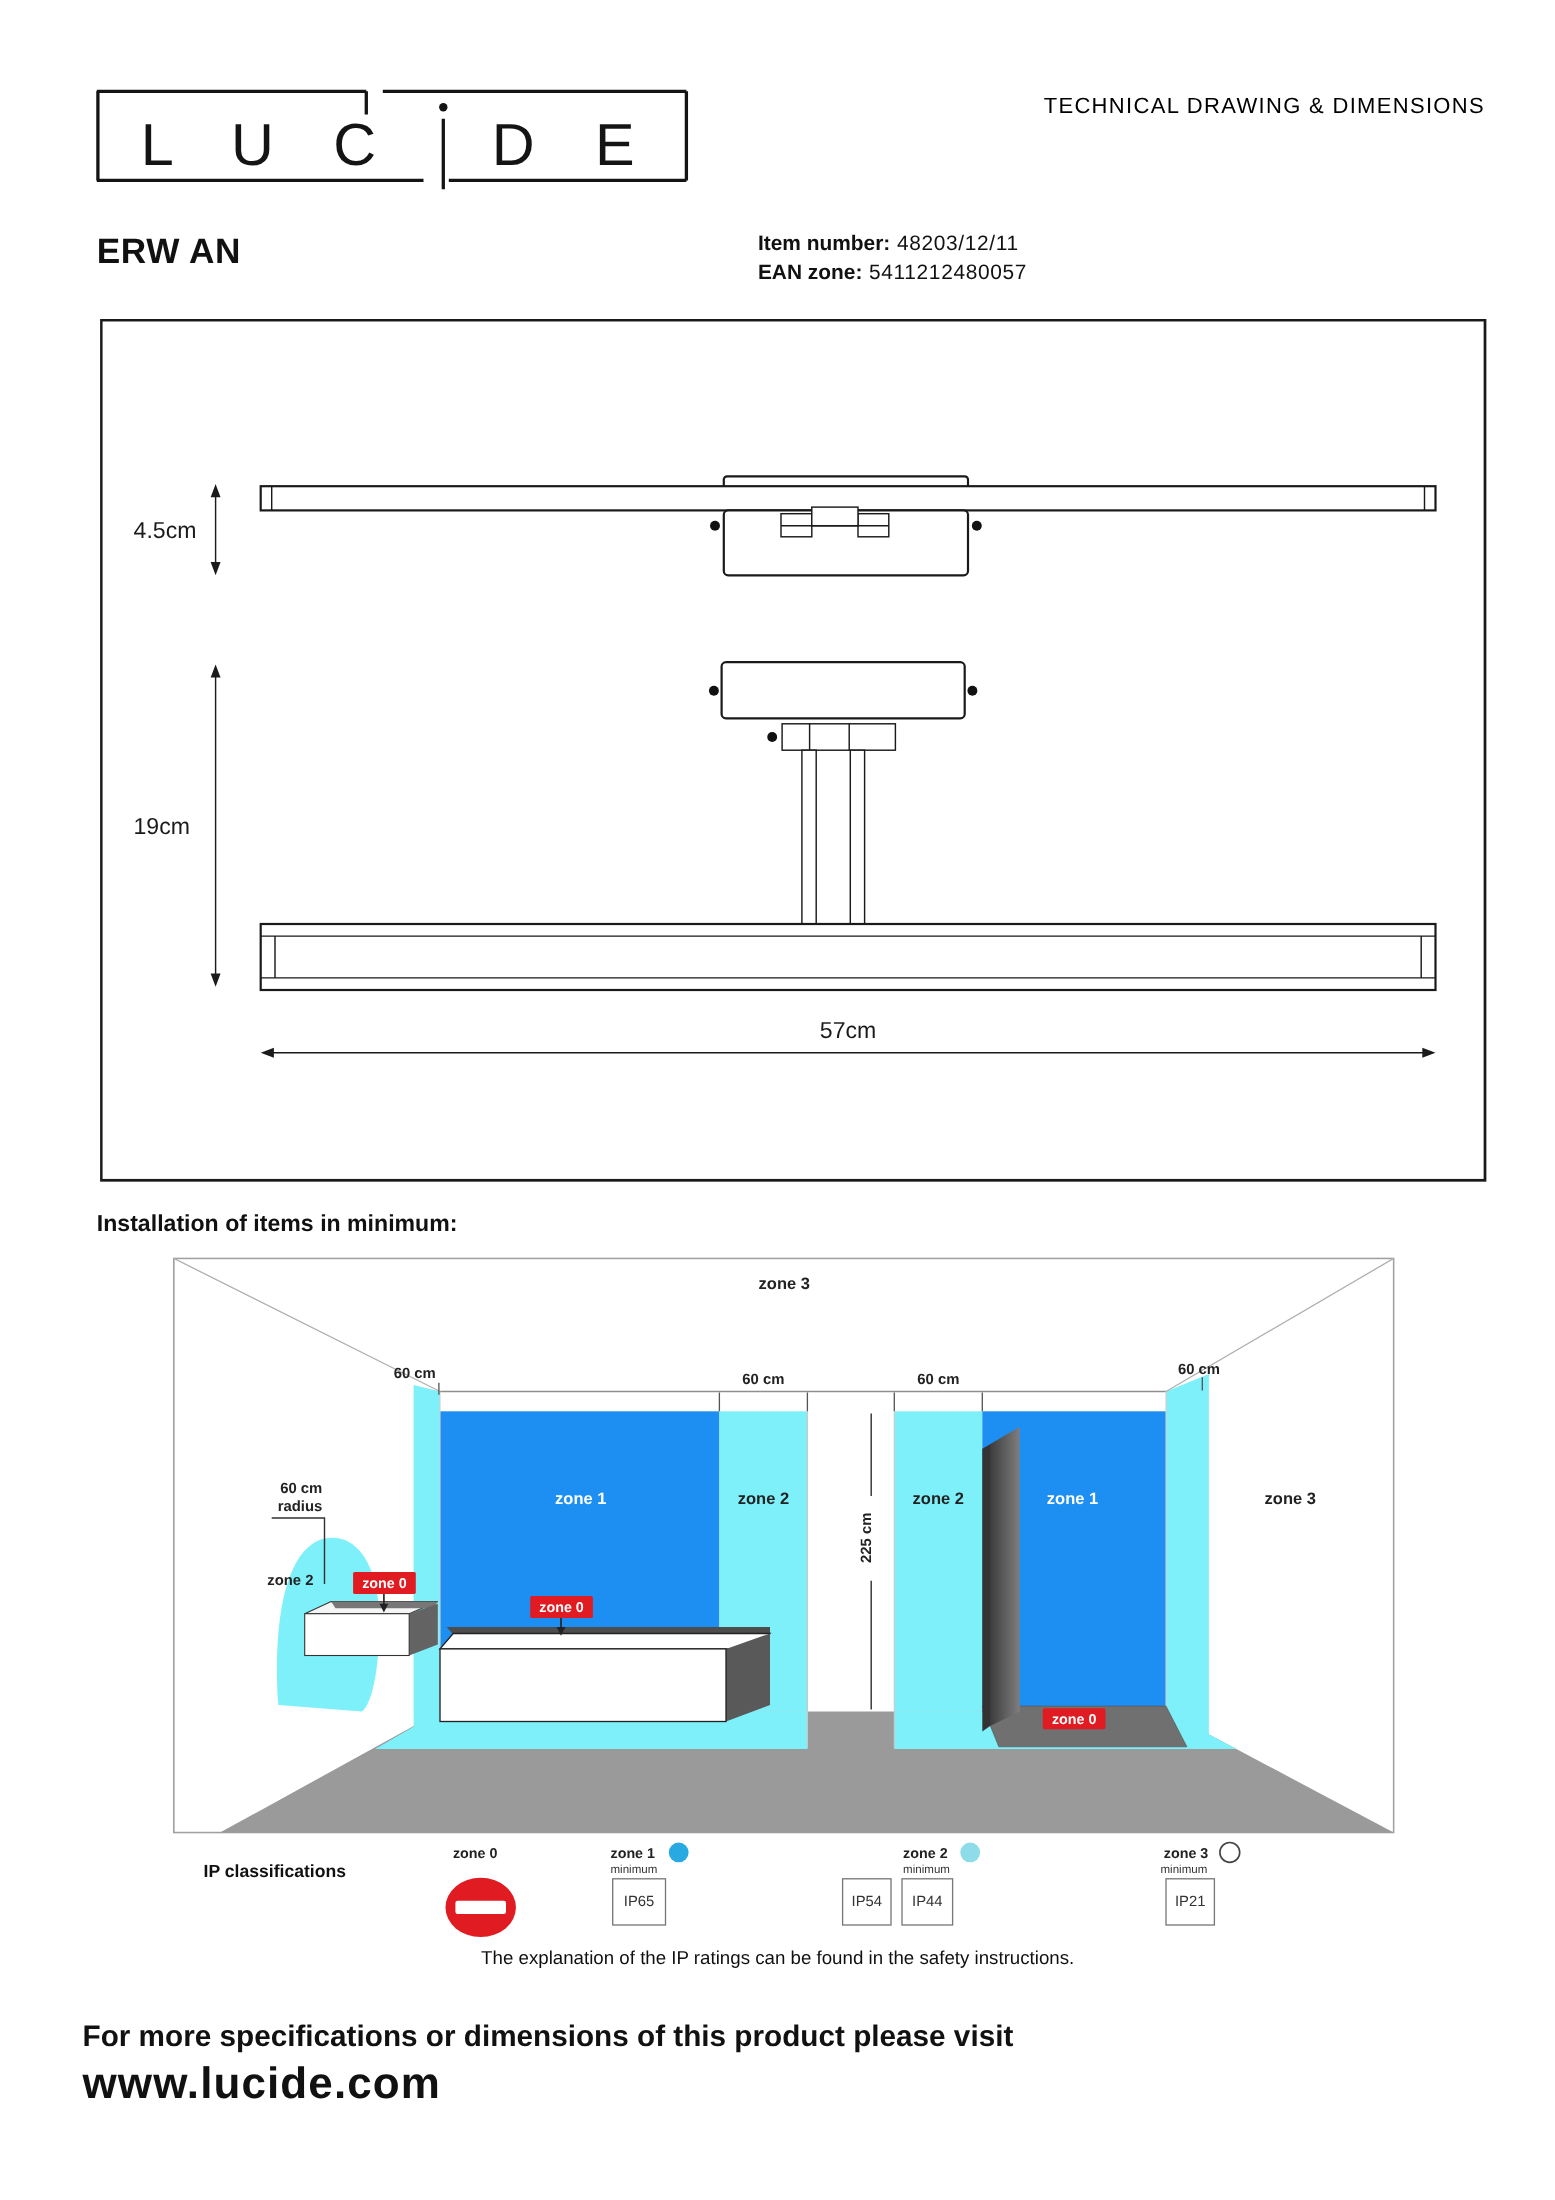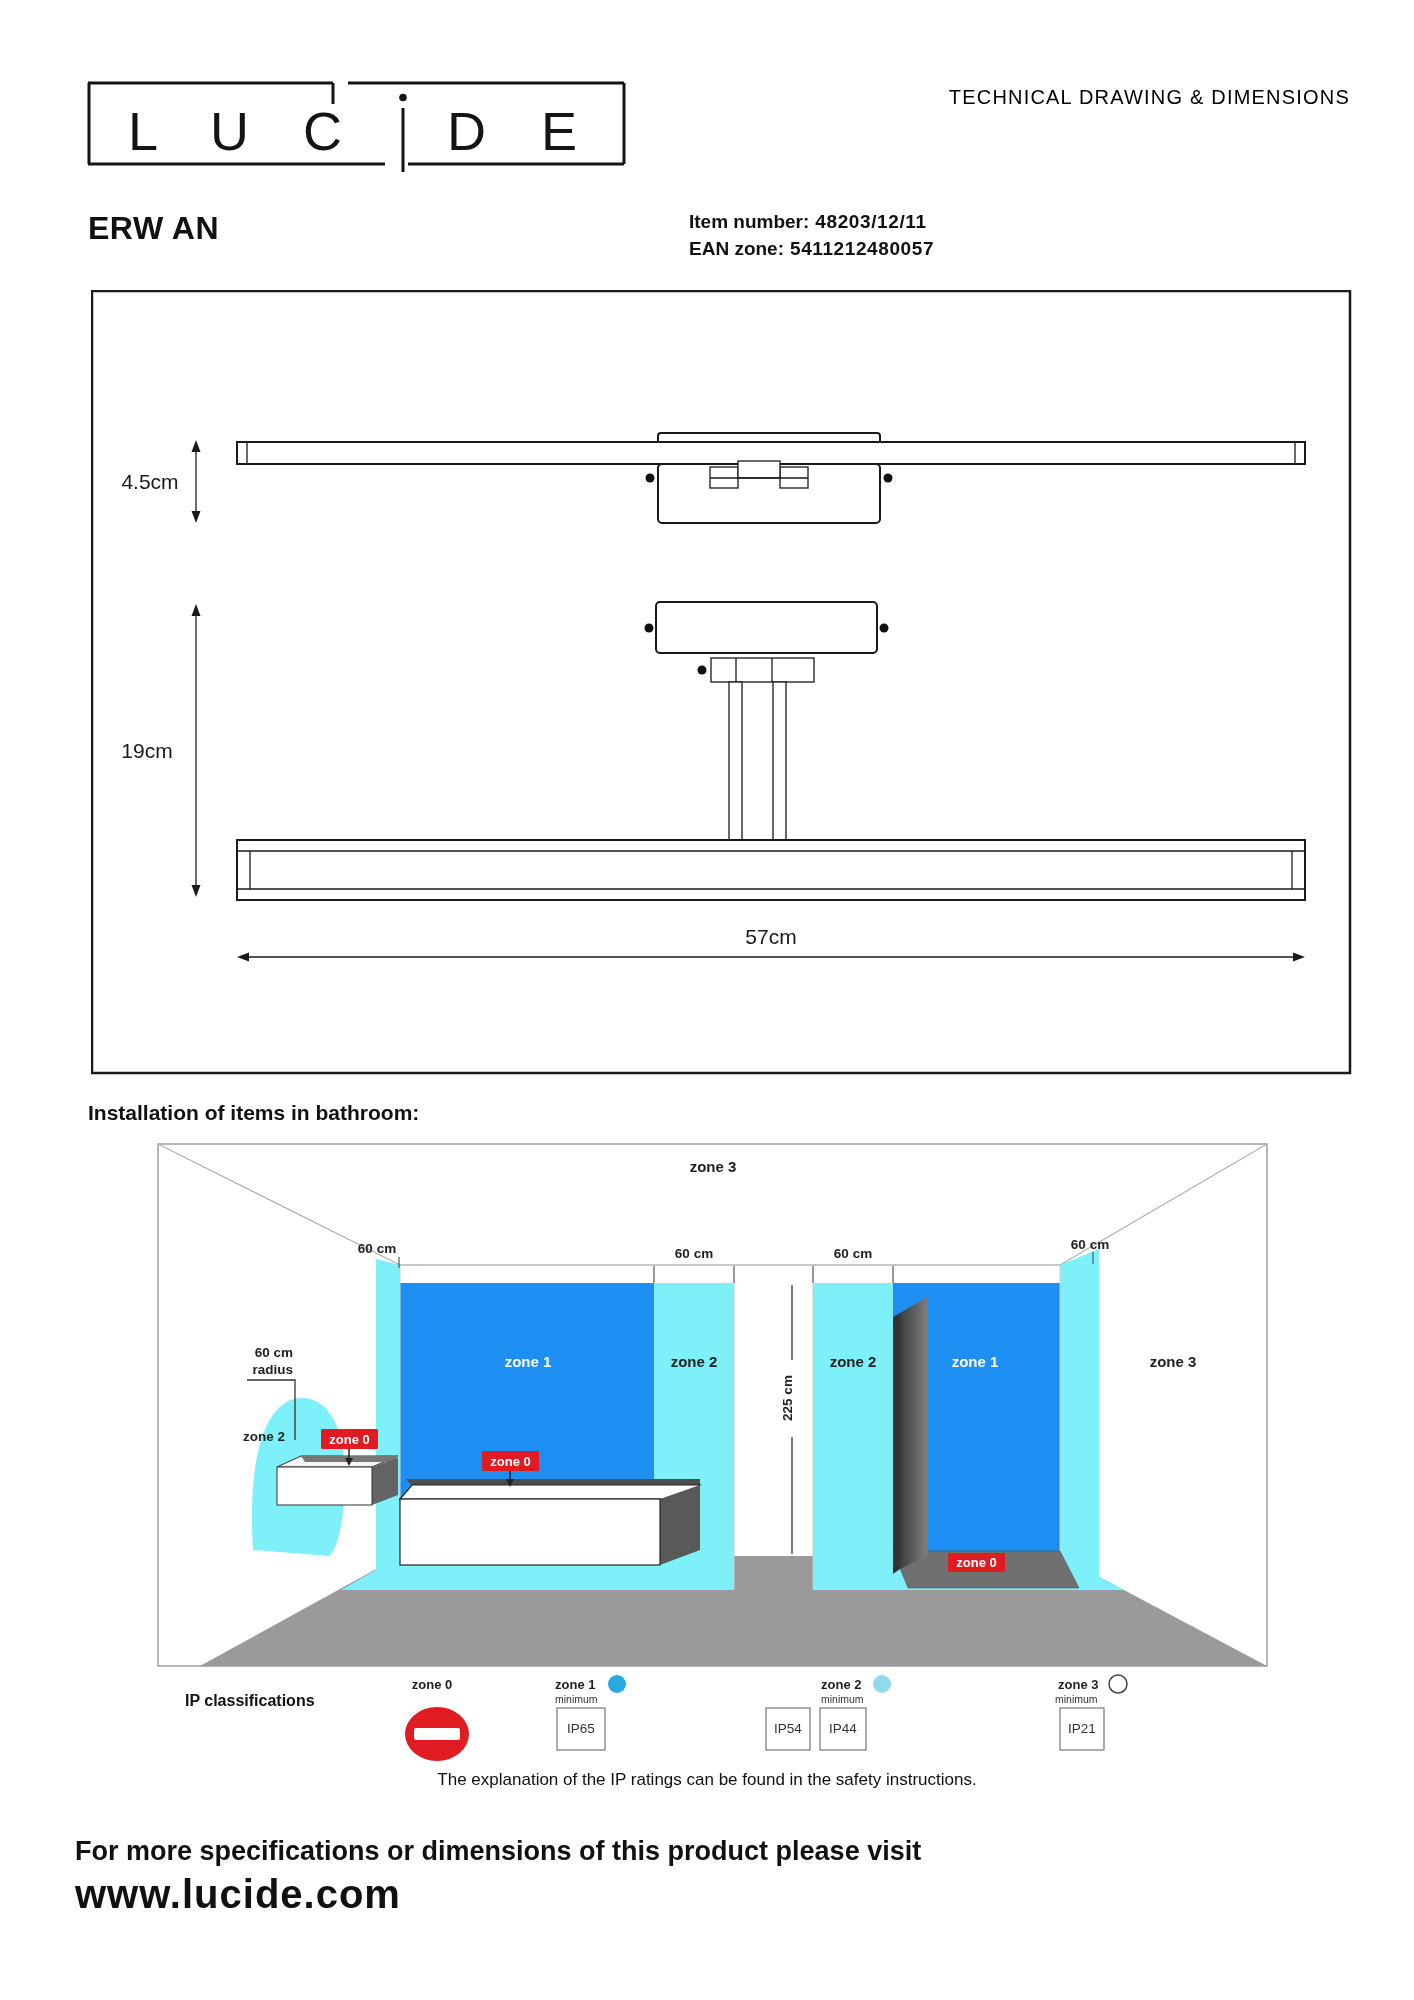--- a/index.html
+++ b/index.html
@@ -3,21 +3,21 @@
 <meta charset="utf-8">
 <style>
   html,body{margin:0;padding:0;background:#ffffff;}
   .page{position:relative;width:1414px;height:2000px;background:#fff;
         font-family:"Liberation Sans",sans-serif;color:#111;overflow:hidden;}
   .abs{position:absolute;}
   .doc-title{top:86px;right:64px;font-size:20px;letter-spacing:1.2px;color:#000000;}
   .product-name{top:210px;left:88px;font-size:32px;font-weight:700;letter-spacing:.5px;}
   .meta{left:689px;font-size:19px;white-space:nowrap;}
   .meta b{font-weight:700;margin-right:6px;text-align:right;}
-  .meta span{font-weight:700;letter-spacing:.6px;}
+  .meta span{font-weight:400;letter-spacing:.6px;}
   .meta1{top:211px;} .meta2{top:238px;}
   .bath-heading{top:1101px;left:88px;font-size:21px;font-weight:700;}
   .note{top:1770px;left:0;width:1414px;text-align:center;font-size:17px;color:#101010;}
   .footer1{top:1836px;left:75px;font-size:27px;font-weight:700;}
   .footer2{top:1872px;left:75px;font-size:40px;font-weight:700;letter-spacing:1px;}
   svg{display:block;}
   svg text{font-family:"Liberation Sans",sans-serif;}
   .logo-letter{font-size:54px;font-weight:400;fill:#141414;}
   .dim{font-size:21px;fill:#1a1a1a;}
   .zlbl{font-size:15px;font-weight:700;fill:#222;}
@@ -111,21 +111,21 @@
       <text class="dim mid" x="147" y="758">19cm</text>
     </g>
     <g>
       <path d="M245,957 H1297" class="lnthin"></path>
       <polygon points="237,957 249,952.5 249,961.5" fill="#1a1a1a"></polygon>
       <polygon points="1305,957 1293,952.5 1293,961.5" fill="#1a1a1a"></polygon>
       <text class="dim mid" x="771" y="944">57cm</text>
     </g>
   </svg>
 
-  <div class="abs bath-heading">Installation of items in bathroom:</div>
+  <div class="abs bath-heading">Installation of items in minimum:</div>
 
   <svg class="abs" style="left:157px;top:1143px;" width="1111" height="524" viewBox="157 1143 1111 524">
     <defs>
       <linearGradient id="panelGrad" x1="0" y1="0" x2="1" y2="0">
         <stop offset="0" stop-color="#3c3c3c"></stop>
           <stop offset="1" stop-color="#7e7e7e"></stop>
       </linearGradient>
     </defs>
 
     <rect x="158" y="1144" width="1109" height="522" fill="#fff" stroke="#a0a0a0" stroke-width="1.5"></rect>

